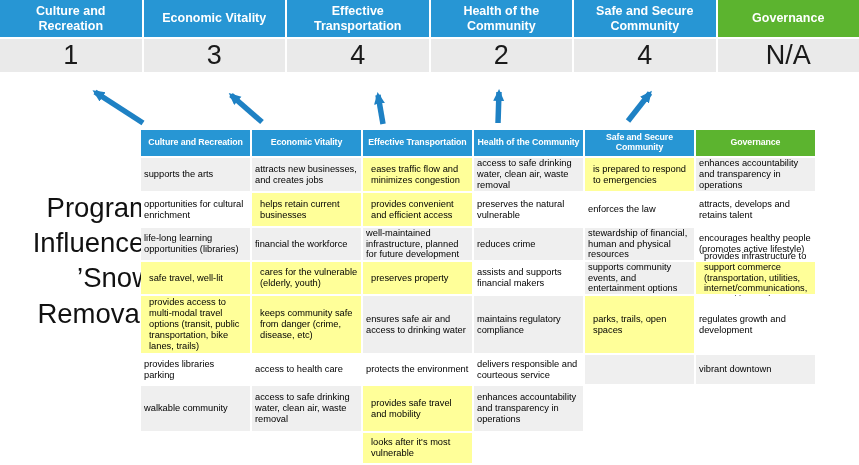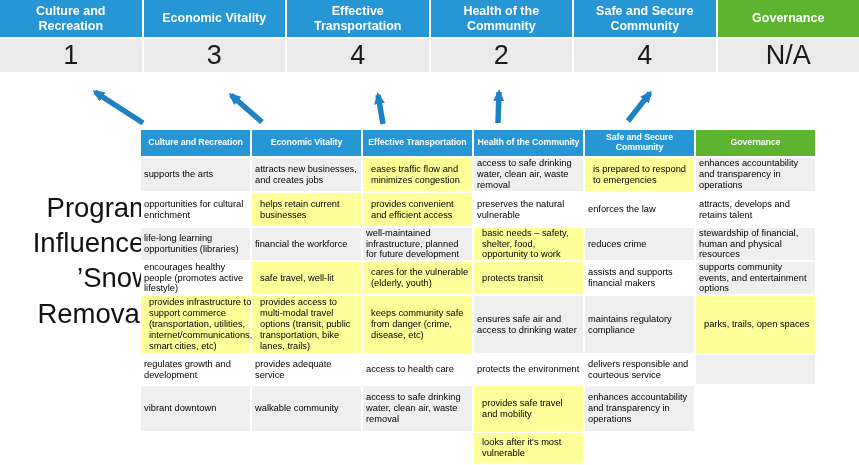--- a/index.html
+++ b/index.html
@@ -120,37 +120,36 @@
     <div class="cell stripe">enhances accountability and transparency in operations</div>
     <div class="cell">opportunities for cultural enrichment</div>
     <div class="cell hl">helps retain current businesses</div>
     <div class="cell hl">provides convenient and efficient access</div>
     <div class="cell">preserves the natural vulnerable</div>
     <div class="cell">enforces the law</div>
     <div class="cell">attracts, develops and retains talent</div>
     <div class="cell stripe">life-long learning opportunities (libraries)</div>
     <div class="cell stripe">financial the workforce</div>
     <div class="cell stripe">well-maintained infrastructure, planned for future development</div>
-    <div class="cell hl">basic needs – safety, shelter, food, opportunity to work</div>
     <div class="cell stripe">reduces crime</div>
     <div class="cell stripe">stewardship of financial, human and physical resources</div>
     <div class="cell">encourages healthy people (promotes active lifestyle)</div>
     <div class="cell hl">safe travel, well-lit</div>
     <div class="cell hl">cares for the vulnerable (elderly, youth)</div>
-    <div class="cell hl">protects transit</div>
+    <div class="cell hl">preserves property</div>
     <div class="cell">assists and supports financial makers</div>
     <div class="cell stripe">supports community events, and entertainment options</div>
     <div class="cell hl">provides infrastructure to support commerce (transportation, utilities, internet/communications, smart cities, etc)</div>
     <div class="cell hl">provides access to multi-modal travel options (transit, public transportation, bike lanes, trails)</div>
     <div class="cell hl">keeps community safe from danger (crime, disease, etc)</div>
     <div class="cell stripe">ensures safe air and access to drinking water</div>
     <div class="cell stripe">maintains regulatory compliance</div>
     <div class="cell hl">parks, trails, open spaces</div>
     <div class="cell">regulates growth and development</div>
-    <div class="cell">provides adequate service</div>
+    <div class="cell">provides libraries parking</div>
     <div class="cell">access to health care</div>
     <div class="cell">protects the environment</div>
     <div class="cell">delivers responsible and courteous service</div>
     <div class="cell stripe"></div>
     <div class="cell stripe">vibrant downtown</div>
     <div class="cell stripe">walkable community</div>
     <div class="cell stripe">access to safe drinking water, clean air, waste removal</div>
     <div class="cell hl">provides safe travel and mobility</div>
     <div class="cell stripe">enhances accountability and transparency in operations</div>
     <div class="cell"></div>

